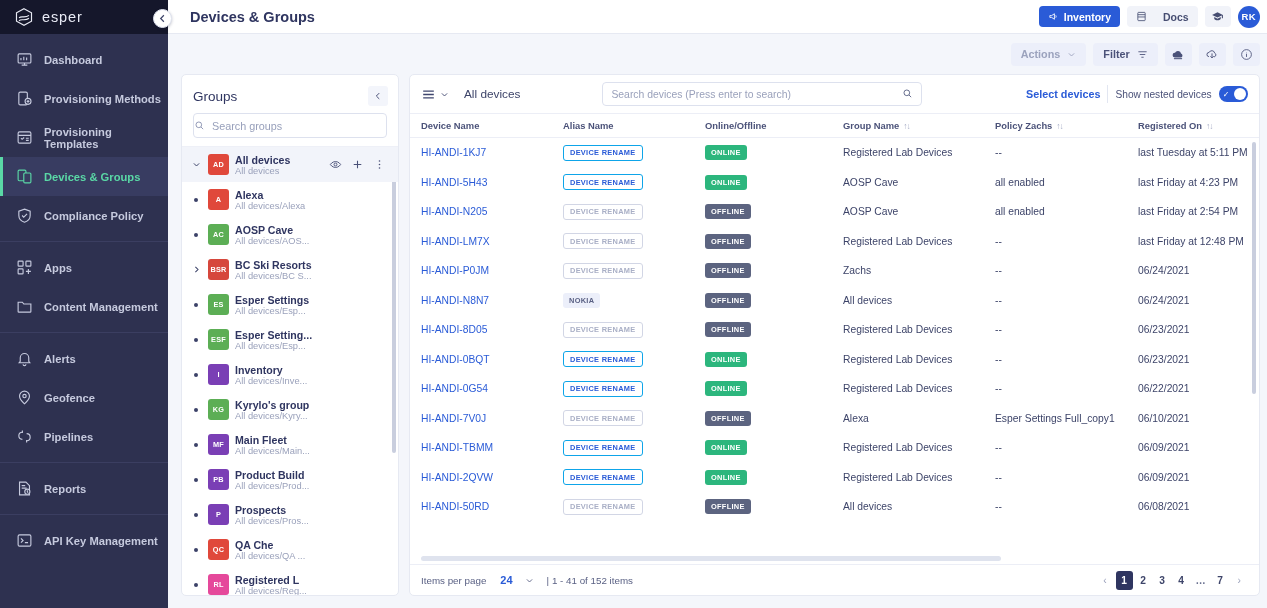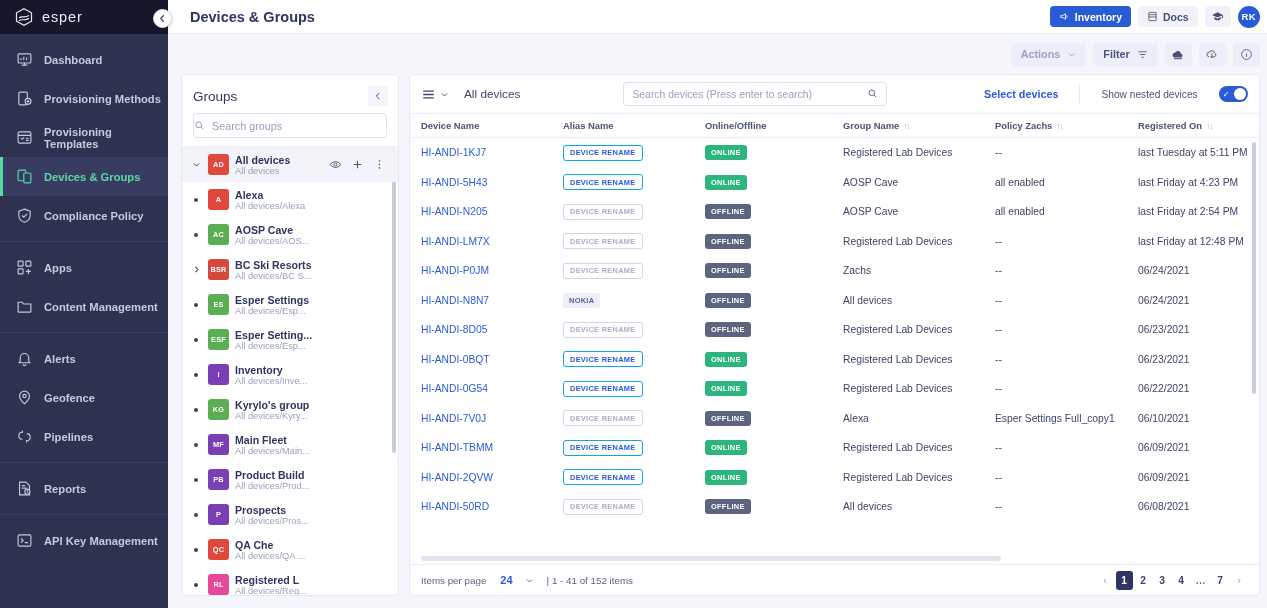--- a/index.html
+++ b/index.html
@@ -58,21 +58,21 @@
   .page-title { font-size: 14.5px; font-weight: bold; color: #2f3560; }
   .topbar-right { margin-left: auto; display: flex; align-items: center; gap: 7px; }
   .btn-feedback {
     background: #2a5bd7; color: #fff; border-radius: 4px;
     height: 21px; padding: 0 9px; font-size: 10.5px; font-weight: bold;
     display: flex; align-items: center; gap: 5px;
   }
   .btn-docs {
     background: #f1f3f9; color: #474e72; border-radius: 4px;
     height: 21px; padding: 0 9px; font-size: 10.5px; font-weight: bold;
-    display: flex; align-items: center; gap: 5px;
+    display: flex; align-items: center; gap: 16px;
   }
   .btn-icon-sq {
     background: #f1f3f9; color: #474e72; border-radius: 4px;
     height: 21px; width: 26px; display: flex; align-items: center; justify-content: center;
   }
   .avatar-rk {
     width: 22px; height: 22px; border-radius: 50%; background: #2a5bd7;
     color: #fff; font-size: 9.5px; font-weight: bold;
     display: flex; align-items: center; justify-content: center; letter-spacing: .3px;
   }
@@ -138,27 +138,27 @@
 
   
   .tablepanel {
     flex: 1; background: #fff; border: 1px solid #e6e9f2; border-radius: 5px;
     display: flex; flex-direction: column; min-width: 0; overflow: hidden;
   }
   .tbar { height: 38px; display: flex; align-items: center; padding: 0 11px; gap: 9px; }
   .view-btn { display:flex; align-items:center; gap:4px; color:#3f466e; }
   .tbar-label { font-size: 11.8px; color: #3d4469; margin-left: 6px; }
   .dev-search {
-    width: 264px; height: 24px; margin-left: 94px;
+    width: 320px; height: 24px; margin-left: 73px;
     border: 1px solid #dde1ee; border-radius: 4px;
     display: flex; align-items: center; padding: 0 8px;
   }
   .dev-search span { font-size: 10.4px; color: #9aa1bb; }
   .dev-search .s-ico { margin-left: auto; color:#5a6184; }
-  .tbar-right { margin-left: auto; display: flex; align-items: center; gap: 21px; }
+  .tbar-right { margin-left: auto; display: flex; align-items: center; gap: 7px; }
   .link-blue { color: #2a5bd7; font-size: 10.8px; font-weight: bold; }
   .vdiv { width: 1px; height: 18px; background: #e2e6f1; }
   .toggle-label { font-size: 10.2px; color: #4b5279; }
   .switch {
     width: 29px; height: 16px; border-radius: 9px; background: #2a5bd7;
     display: flex; align-items: center; padding: 0 2px; position: relative;
   }
   .switch .knob { width: 12px; height: 12px; border-radius: 50%; background: #fff; position: absolute; right: 2px; }
   .switch .chk { color: #fff; font-size: 8px; margin-left: 2px; }
 

